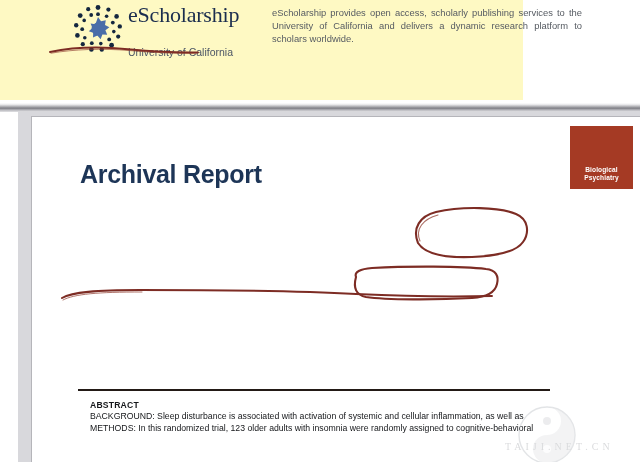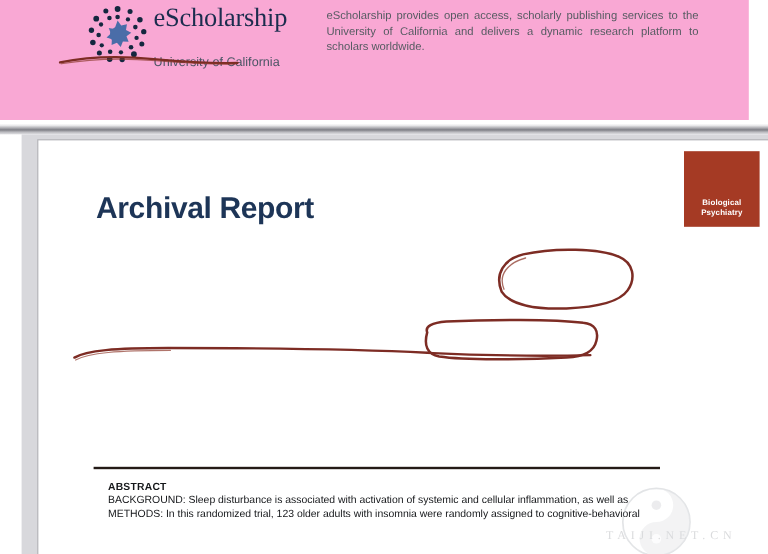--- a/index.html
+++ b/index.html
@@ -12,23 +12,23 @@
     height: 462px;
     overflow: hidden;
     font-family: "Liberation Sans", sans-serif;
     position: relative;
   }
 
   
   .banner {
     position: absolute;
     left: 0; top: 0;
-    width: 624px;
+    width: 523px;
     height: 100px;
-    background: #f9a8d4;
+    background: #fef9c3;
   }
   .brand {
     position: absolute;
     left: 72px; top: 2px;
     width: 190px;
     height: 56px;
   }
   .brand-logo {
     position: absolute;
     left: 0; top: 1px;

